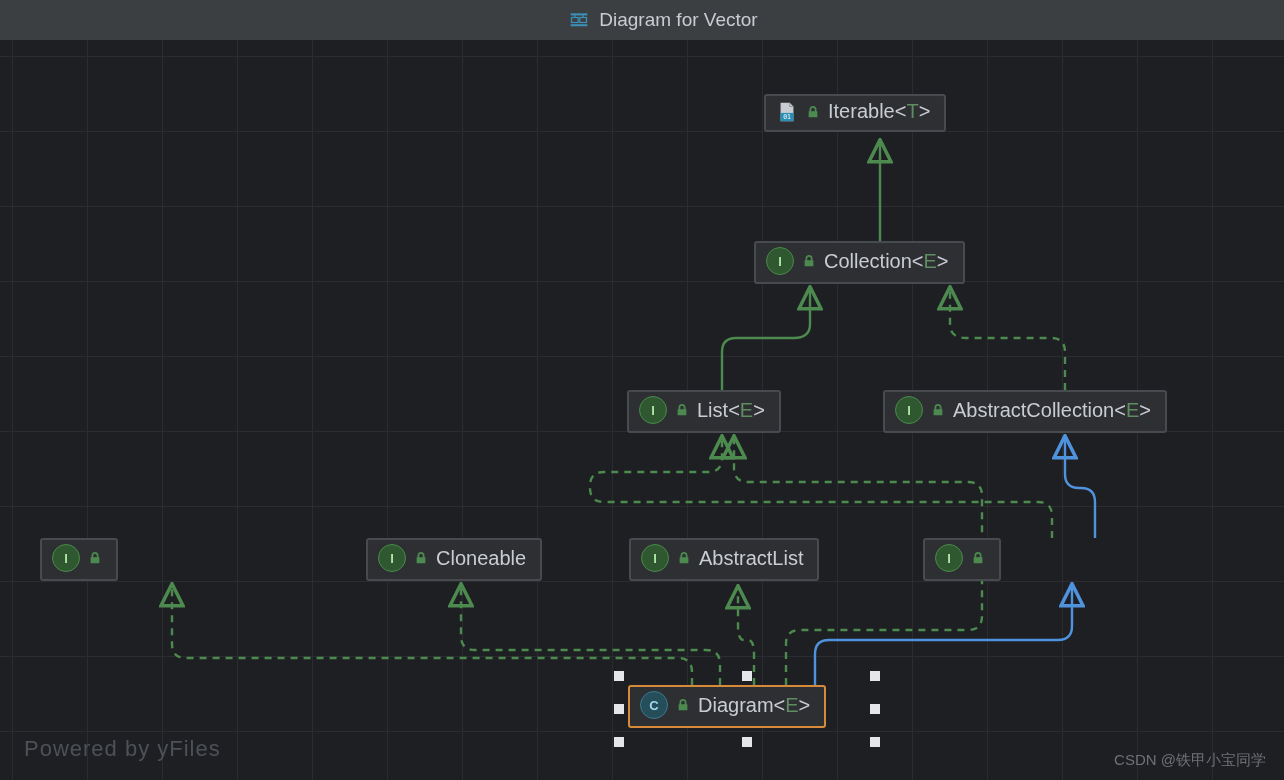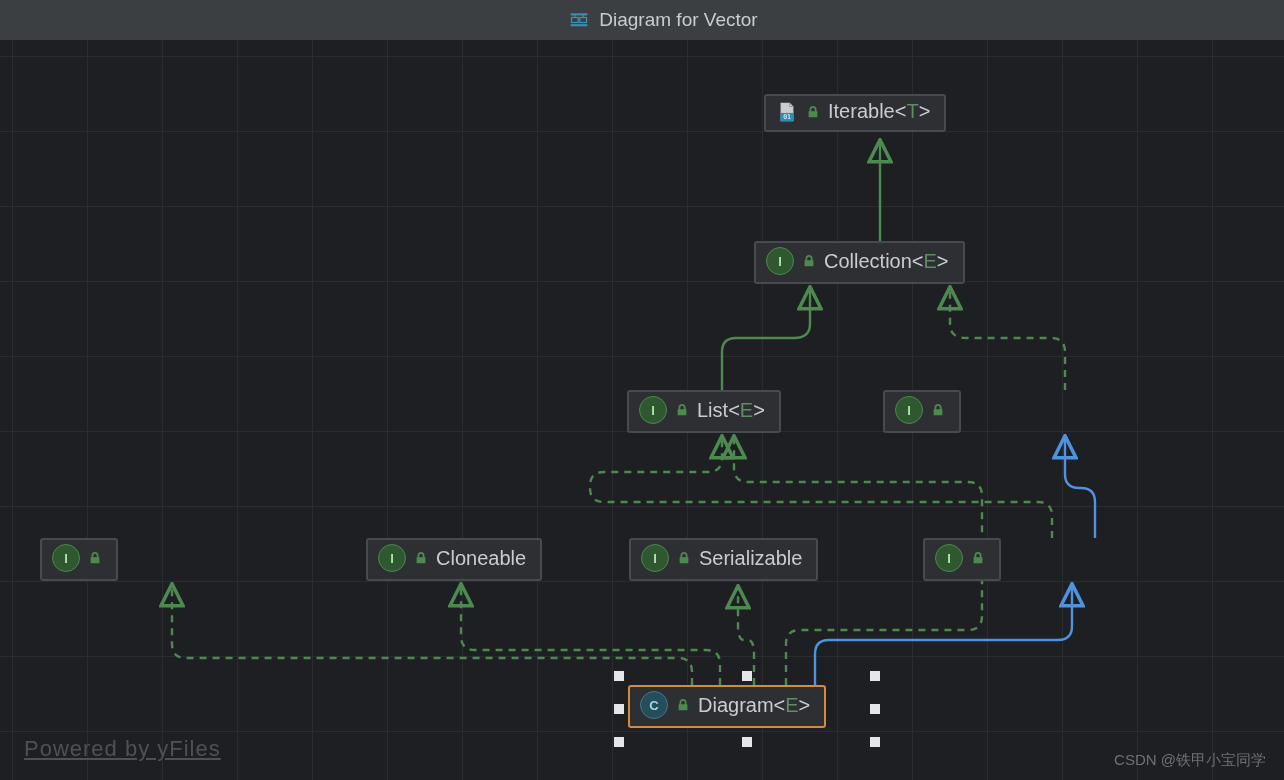--- a/index.html
+++ b/index.html
@@ -42,21 +42,20 @@
     background-size: 75px 75px;
     background-position: 12px 16px;
   }
   
   .footer-left {
     position: absolute;
     left: 24px; bottom: 18px;
     font-size: 22px;
     color: #4d5157;
     letter-spacing: 1px;
-    text-decoration: underline;
   }
   .footer-right {
     position: absolute;
     right: 18px; bottom: 10px;
     font-size: 15px;
     color: #6d7076;
   }
   
   .node {
     position: absolute;
@@ -211,20 +210,23 @@
     </span>
   </div>
 
   <div class="node" style="left:883px; top:350px;">
     <span class="badge interface">I</span>
     <span class="lock-icon">
       <svg viewBox="0 0 16 16" width="14" height="14">
           <path d="M4 7 V5 a4 4 0 0 1 8 0 v2 h1 v7 h-10 v-7 z M6 7 h4 V5 a2 2 0 0 0-4 0 z" fill="#4d8a4f"></path>
         </svg>
     </span>
+    <span class="node-label">
+      <span>AbstractCollection</span><span class="angle">&lt;</span><span class="generic-e">E</span><span class="angle">&gt;</span>
+    </span>
   </div>
 
   <div class="node" style="left:40px; top:498px;">
     <span class="badge interface">I</span>
     <span class="lock-icon">
       <svg viewBox="0 0 16 16" width="14" height="14">
           <path d="M4 7 V5 a4 4 0 0 1 8 0 v2 h1 v7 h-10 v-7 z M6 7 h4 V5 a2 2 0 0 0-4 0 z" fill="#4d8a4f"></path>
         </svg>
     </span>
   </div>
@@ -242,21 +244,21 @@
   </div>
 
   <div class="node" style="left:629px; top:498px;">
     <span class="badge interface">I</span>
     <span class="lock-icon">
       <svg viewBox="0 0 16 16" width="14" height="14">
           <path d="M4 7 V5 a4 4 0 0 1 8 0 v2 h1 v7 h-10 v-7 z M6 7 h4 V5 a2 2 0 0 0-4 0 z" fill="#4d8a4f"></path>
         </svg>
     </span>
     <span class="node-label">
-      <span>Serializable</span>
+      <span>AbstractList</span>
     </span>
   </div>
 
   <div class="node" style="left:923px; top:498px;">
     <span class="badge interface">I</span>
     <span class="lock-icon">
       <svg viewBox="0 0 16 16" width="14" height="14">
           <path d="M4 7 V5 a4 4 0 0 1 8 0 v2 h1 v7 h-10 v-7 z M6 7 h4 V5 a2 2 0 0 0-4 0 z" fill="#4d8a4f"></path>
         </svg>
     </span>

